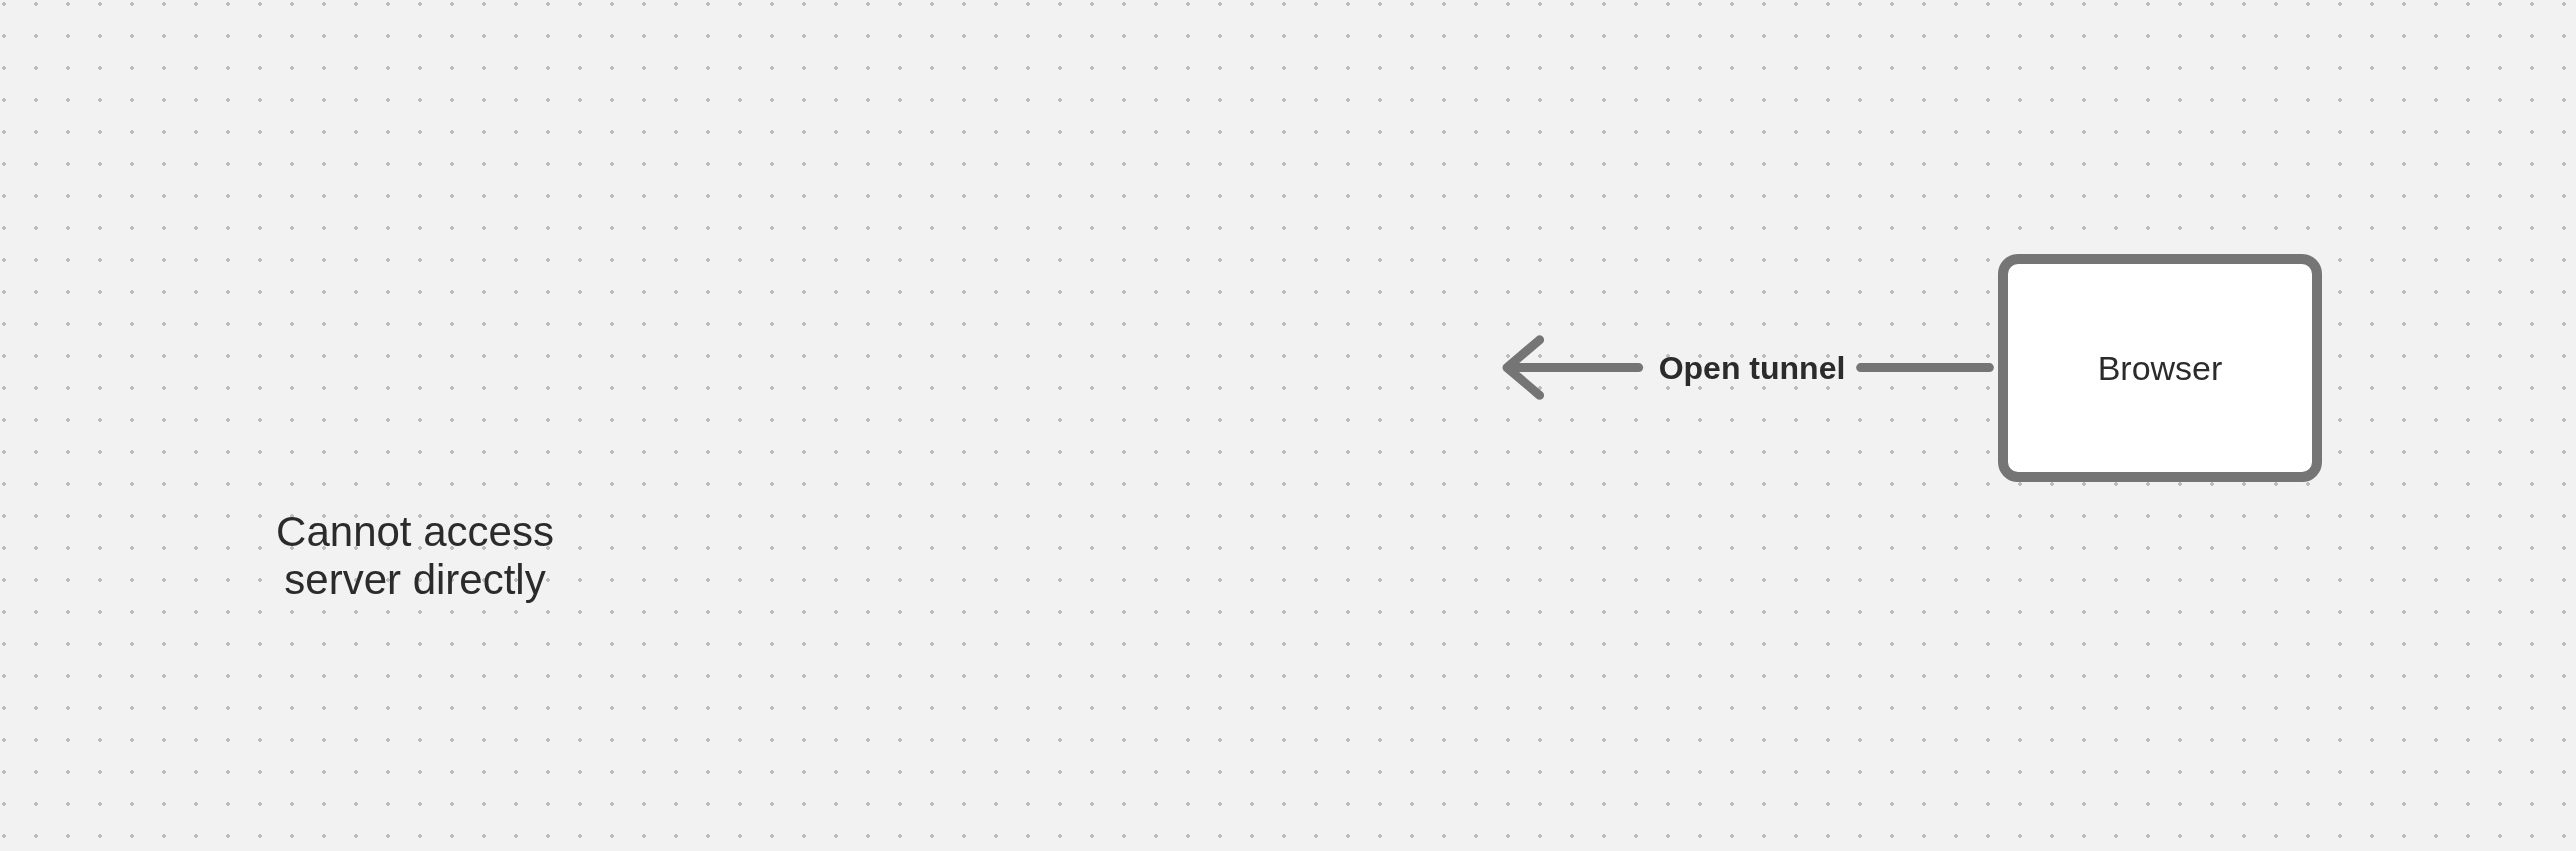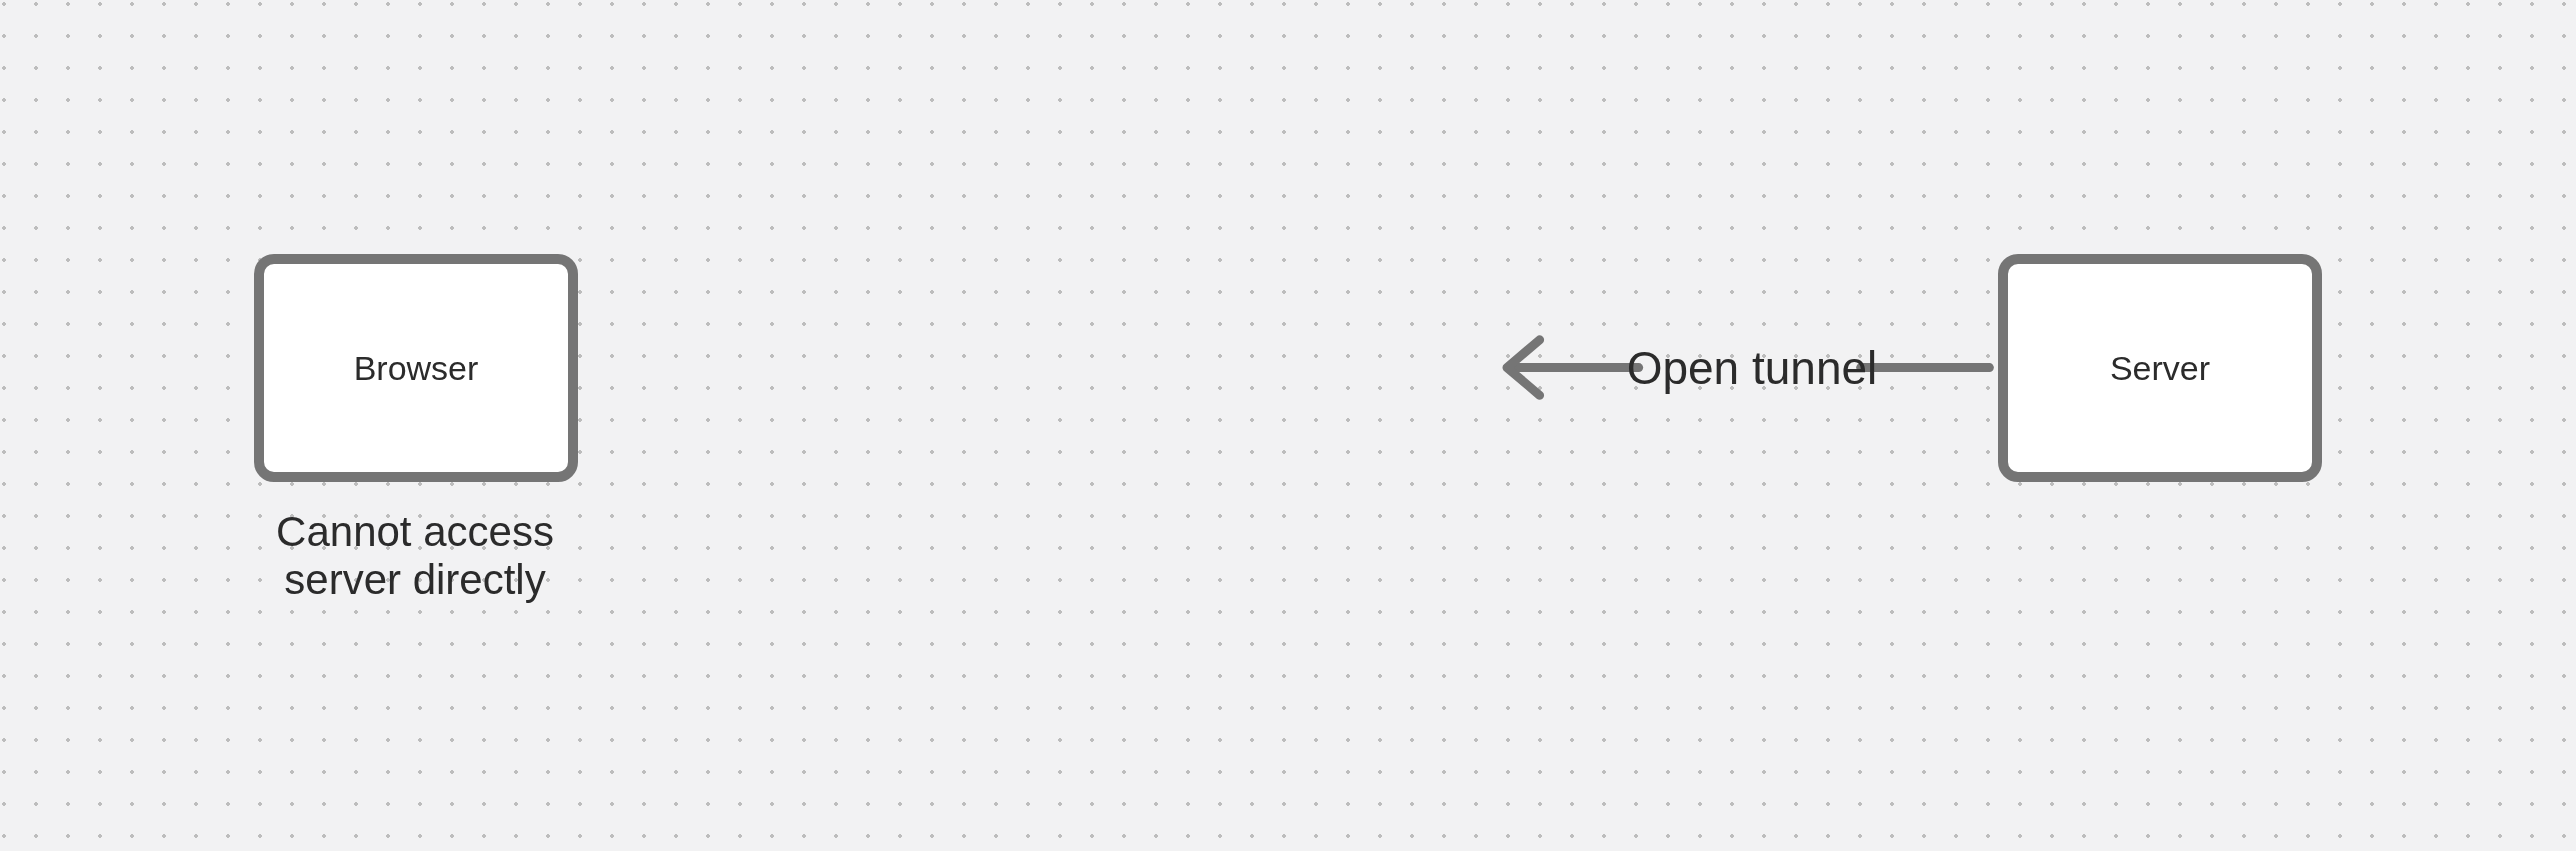--- a/index.html
+++ b/index.html
@@ -47,48 +47,46 @@
     top: 0;
     width: 2576px;
     height: 851px;
     pointer-events: none;
   }
   .edge-label {
     position: absolute;
     left: 1752px;
     top: 368px;
     transform: translate(-50%, -50%);
-    font-size: 46px;
+    font-size: 32px;
     color: #2b2b2b;
     white-space: nowrap;
+    font-weight: bold;
   }
   .note {
     position: absolute;
     left: 415px;
     top: 556px;
     transform: translate(-50%, -50%);
     font-size: 42px;
     line-height: 48px;
     color: #2b2b2b;
     text-align: center;
     white-space: nowrap;
   }
 </style>
 </head>
 <body>
 
 <div class="canvas">
 
-  <div class="node node-browser">
-    <span class="node-label">Browser</span>
-  </div>
 
 
   <div class="node node-server">
-    <span class="node-label">Server</span>
+    <span class="node-label">Browser</span>
   </div>
 
   <svg class="edge-svg" viewBox="0 0 2600 859">
     <line x1="2008" y1="371" x2="1878" y2="371" stroke-width="9" stroke-linecap="round" fill="none" stroke="#757575"></line>
     <line x1="1654" y1="371" x2="1527" y2="371" stroke-width="9" stroke-linecap="round" fill="none" stroke="#757575"></line>
     <polyline points="1554,343 1521,371 1554,399" stroke-width="9" stroke-linecap="round" stroke-linejoin="round" fill="none" stroke="#757575"></polyline>
   </svg>
 
   <div class="edge-label">Open tunnel</div>
 

